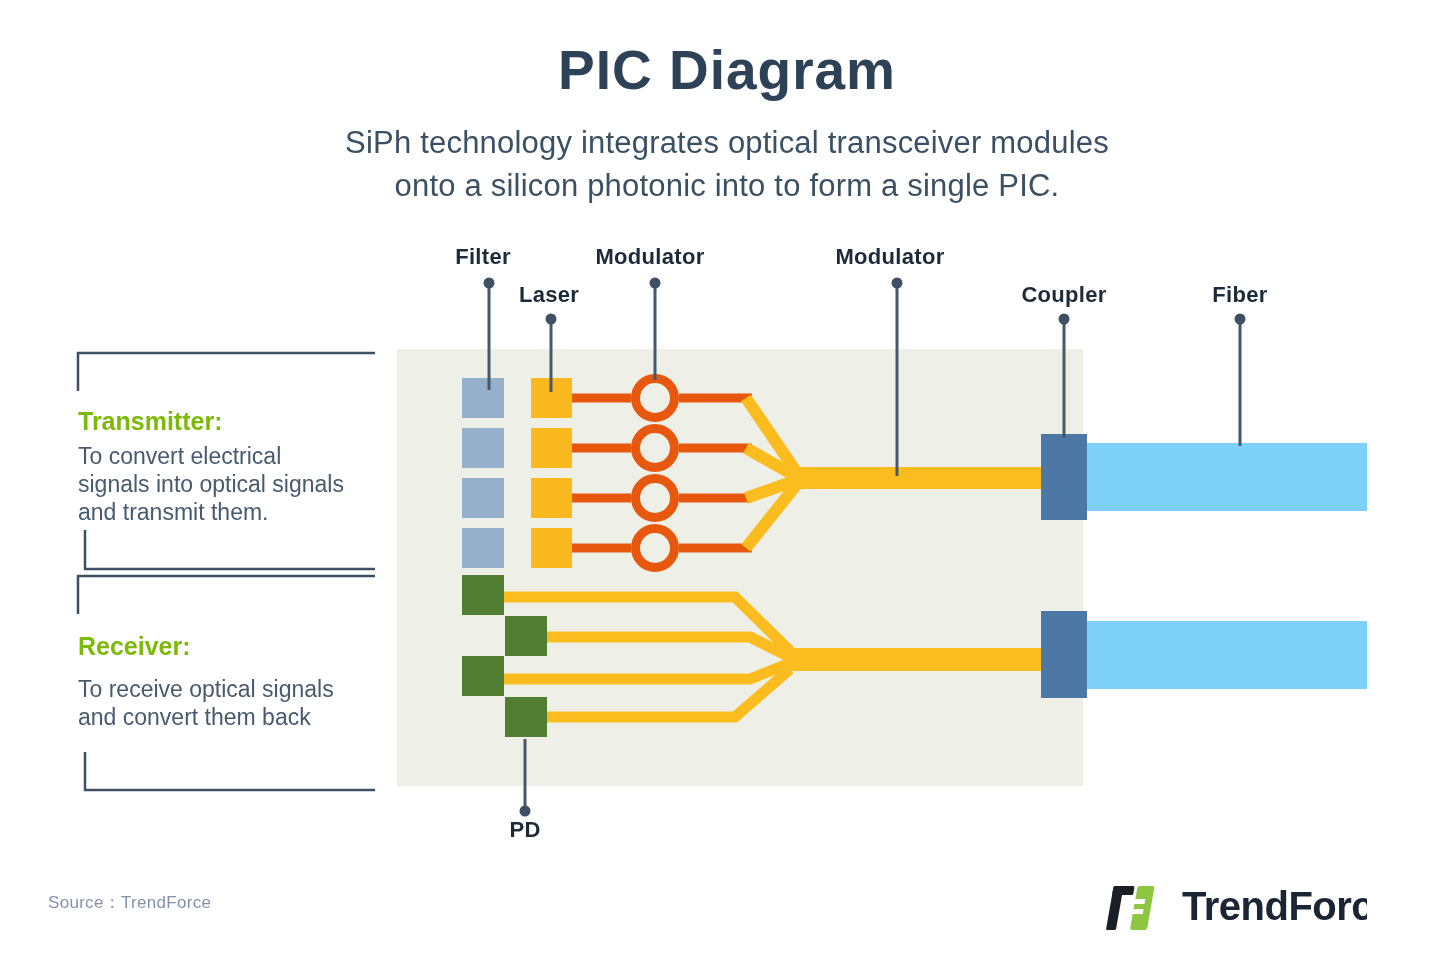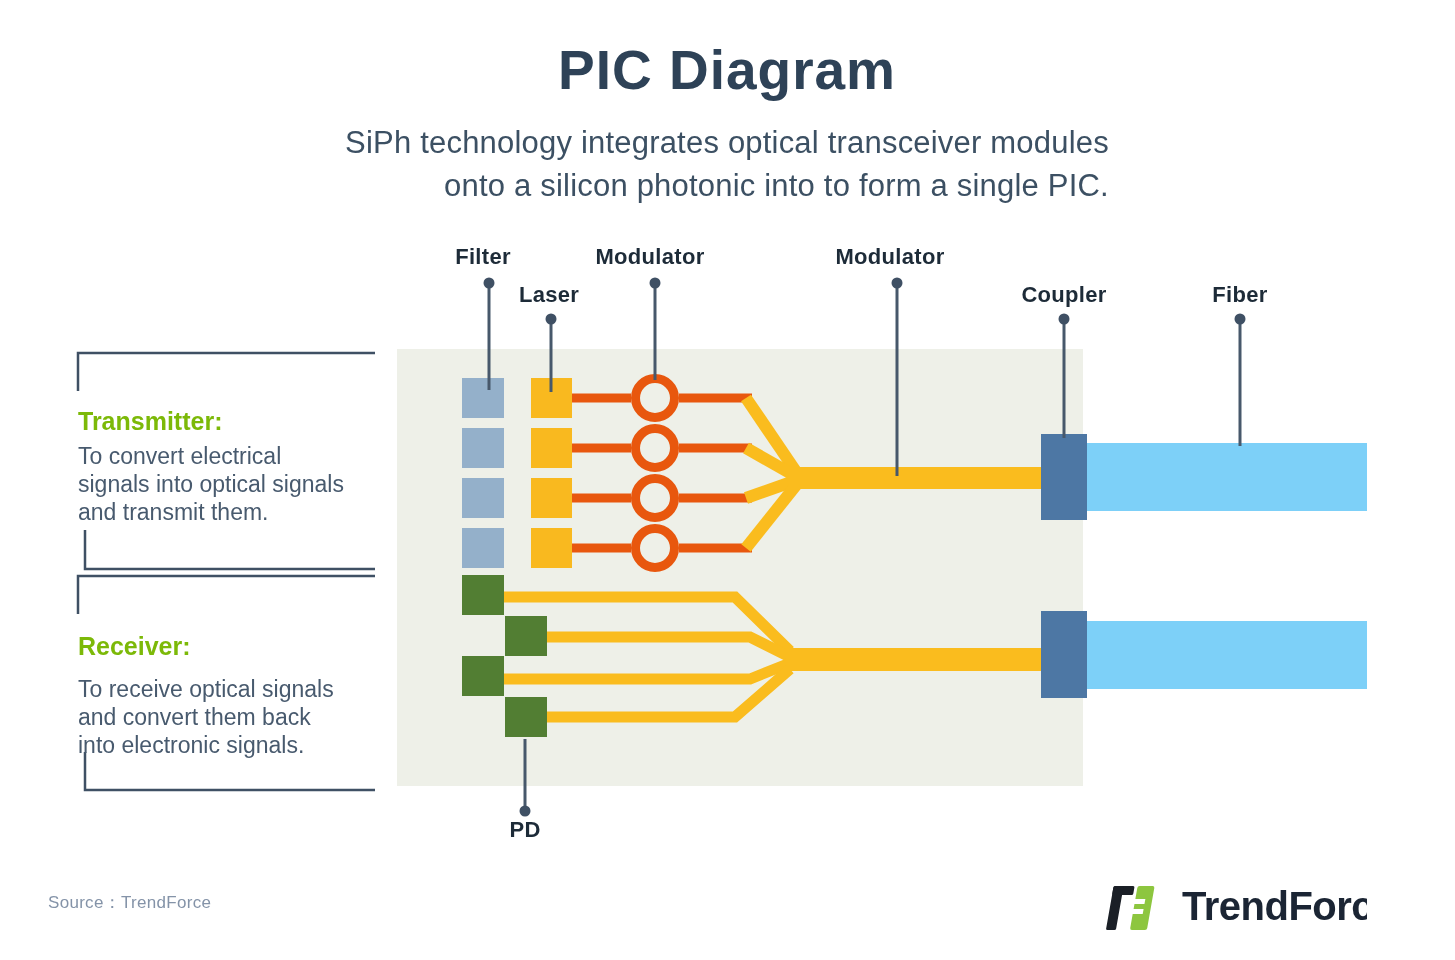--- a/index.html
+++ b/index.html
@@ -6,21 +6,21 @@
   .canvas{
     position:relative;width:1367px;height:960px;background:#ffffff;overflow:hidden;
     font-family:"Liberation Sans", sans-serif;
   }
   .abs{position:absolute;}
   .ctr{transform:translateX(-50%);white-space:nowrap;}
   .page-title{
     top:38px;left:727px;font-size:55px;font-weight:800;letter-spacing:1px;
     color:var(--c-title);
   }
-  .subtitle{top:121px;left:727px;text-align:right;font-size:31px;line-height:43px;
+  .subtitle{top:121px;left:727px;text-align:center;font-size:31px;line-height:43px;
     color:var(--c-subtitle);letter-spacing:0.2px;}
   .diag-label{font-size:22px;font-weight:bold;color:var(--c-label);letter-spacing:0.3px;text-align:right;}
   .side-heading{font-size:25px;font-weight:bold;color:var(--c-heading_green);}
   .side-body{font-size:23px;line-height:28px;color:var(--c-body_text);}
   .source-note{left:48px;top:891px;font-size:17px;color:var(--c-source_text);letter-spacing:0.3px;}
   .logo{left:1106px;top:884px;display:flex;align-items:flex-start;gap:27px;}
   .logo-text{font-size:40px;font-weight:bold;color:var(--c-logo_text);letter-spacing:-0.5px;}
   svg{display:block;}
   .layer{left:0;top:0;}
 </style>
@@ -141,21 +141,20 @@
       <div>signals into optical signals</div>
       <div>and transmit them.</div>
     </div>
   </div>
 
   <div class="abs" style="left:78px;top:632px">
     <div class="side-heading">Receiver:</div>
     <div class="side-body" style="margin-top:14px">
       <div>To receive optical signals</div>
       <div>and convert them back</div>
-      <div>into electronic signals.</div>
     </div>
   </div>
 
   <div class="abs source-note">Source：TrendForce</div>
 
   <div class="abs logo">
     <svg width="49" height="48" viewBox="0 0 49 48">
       <g transform="translate(8,0) skewX(-10)">
         <rect x="0" y="2" width="21" height="9" rx="1.5" style="fill:var(--c-logo_dark)"></rect>
         <rect x="0" y="2" width="10" height="44" rx="1.5" style="fill:var(--c-logo_dark)"></rect>

